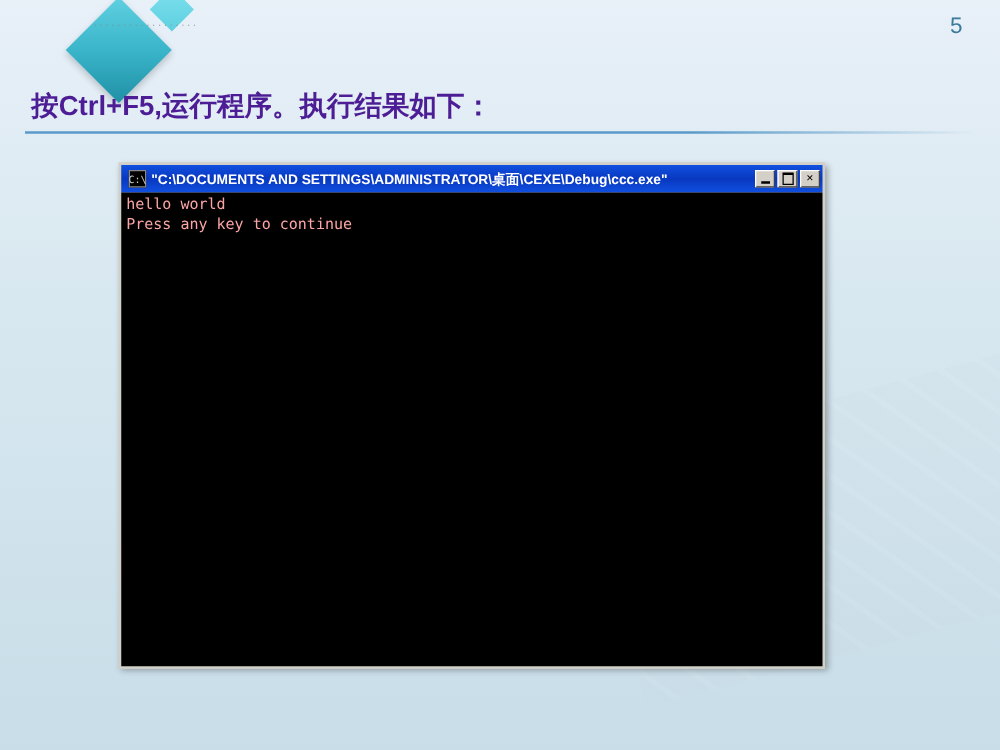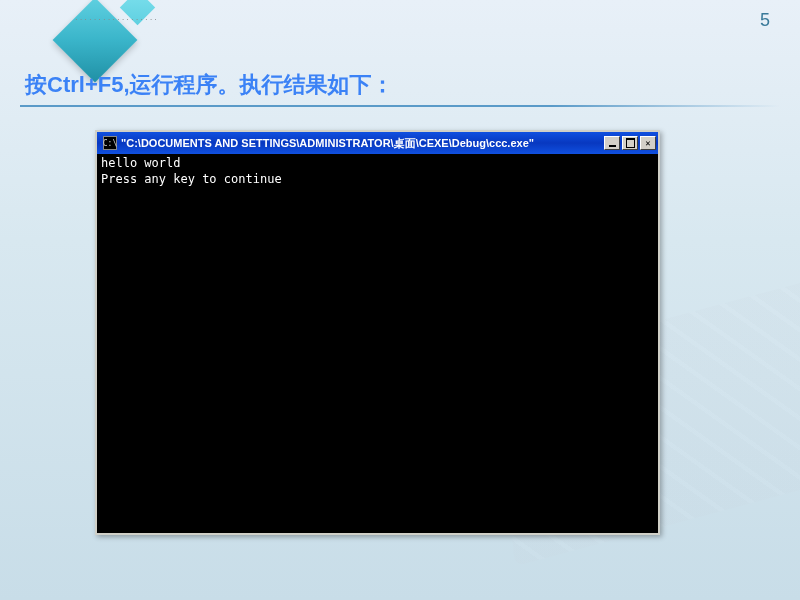--- a/index.html
+++ b/index.html
@@ -67,21 +67,21 @@
       top: 10px;
       right: 30px;
       color: #3a7a9a;
       font-size: 18px;
     }
     .slide-title {
       position: absolute;
       top: 70px;
       left: 25px;
       font-size: 22px;
-      color: #3b82f6;
+      color: #4c1d95;
       font-weight: bold;
     }
     .title-underline {
       position: absolute;
       top: 105px;
       left: 20px;
       right: 20px;
       height: 2px;
       background: linear-gradient(to right, #5a9ac8 0%, #5a9ac8 70%, transparent 100%);
     }
@@ -143,21 +143,21 @@
       cursor: pointer;
       font-weight: bold;
     }
     .titlebar-btn.minimize::before { content: ""; display:block; width:7px; height:2px; background:#000; margin-top:5px;}
     .titlebar-btn.maximize::before { content: ""; display:block; width:7px; height:7px; border:1px solid #000; border-top-width:2px;}
     .titlebar-btn.close::before { content:"✕"; font-size:9px; line-height:1;}
     .console-body {
       width: 100%;
       height: calc(100% - 22px);
       background: #000;
-      color: #ffffff;
+      color: #fca5a5;
       font-family: "Lucida Console", "Consolas", monospace;
       font-size: 12px;
       padding: 2px 4px;
       line-height: 1.3;
       white-space: pre;
     }
   </style>
 </head>
 <body>
 

